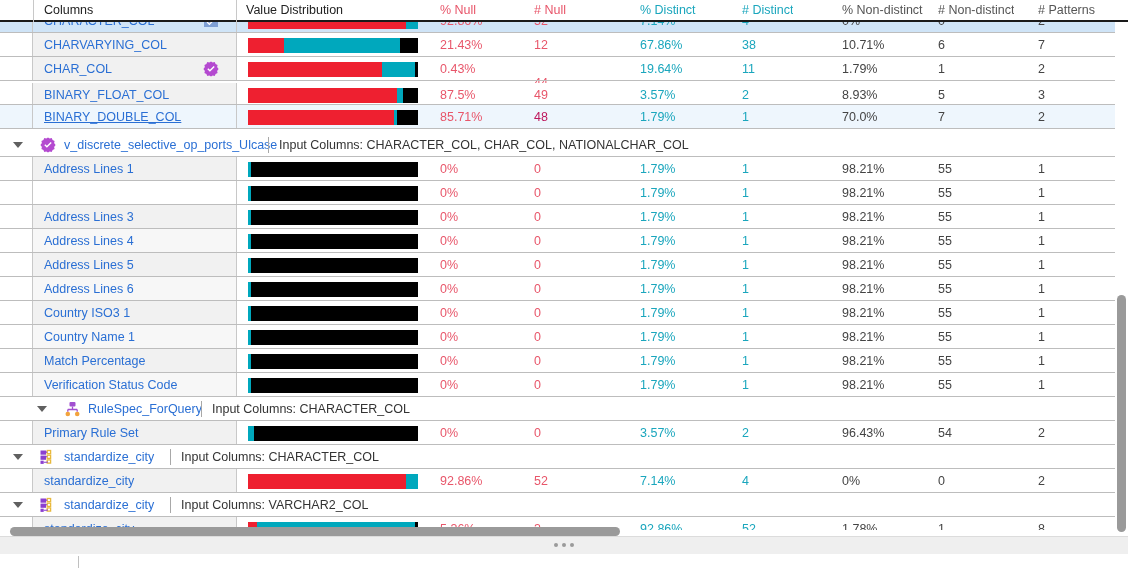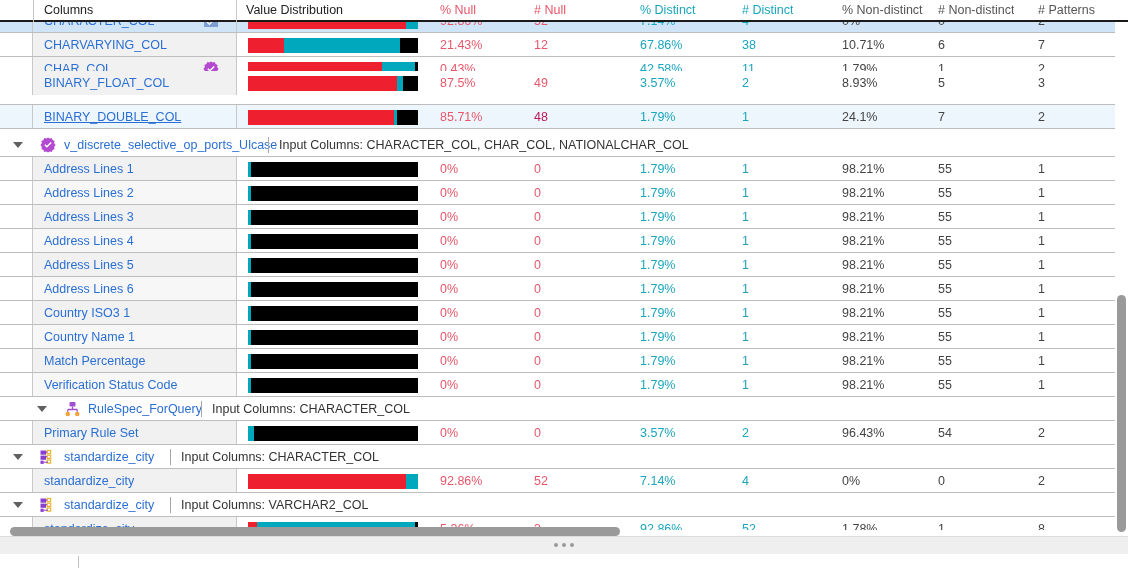--- a/index.html
+++ b/index.html
@@ -180,28 +180,28 @@
             </svg></div>
         </div>
         <div class="col-sep"></div>
         <div class="vd-wrap">
           <div class="vd-seg" style="background: rgb(238, 32, 48); width: 78.57%;"></div>
           <div class="vd-seg" style="background: rgb(0, 168, 189); width: 19.64%;"></div>
           <div class="vd-seg" style="background: rgb(0, 0, 0); width: 1.79%;"></div>
         </div>
         <div class="num" style="left: 440px; color: rgb(232, 86, 106);">0.43%</div>
         <div class="num" style="left: 534px; color: rgb(232, 86, 106); margin-top: 14px;">44</div>
-        <div class="num" style="left: 640px; color: rgb(26, 166, 189);">42.58%</div>
+        <div class="num" style="left: 640px; color: rgb(26, 166, 189);">19.64%</div>
         <div class="num" style="left: 742px; color: rgb(26, 166, 189);">11</div>
         <div class="num" style="left: 842px; color: rgb(68, 68, 68);">1.79%</div>
         <div class="num" style="left: 938px; color: rgb(68, 68, 68);">1</div>
         <div class="num" style="left: 1038px; color: rgb(68, 68, 68);">2</div>
       </div>
       <div class="row-line" style="top: 58px;"></div>
-      <div class="row" style="top: 49px; background: rgb(255, 255, 255);">
+      <div class="row" style="top: 61px; background: rgb(255, 255, 255);">
         <div class="gutter" style="background: rgb(255, 255, 255);"></div>
         <div class="gutter-sep"></div>
         <div class="col-name-cell" style="background: rgb(241, 241, 241);">
           <div class="col-name-txt">BINARY_FLOAT_COL</div>
         </div>
         <div class="col-sep"></div>
         <div class="vd-wrap">
           <div class="vd-seg" style="background: rgb(238, 32, 48); width: 87.5%;"></div>
           <div class="vd-seg" style="background: rgb(0, 168, 189); width: 3.57%;"></div>
           <div class="vd-seg" style="background: rgb(0, 0, 0); width: 8.93%;"></div>
@@ -224,21 +224,21 @@
         <div class="col-sep"></div>
         <div class="vd-wrap">
           <div class="vd-seg" style="background: rgb(238, 32, 48); width: 85.71%;"></div>
           <div class="vd-seg" style="background: rgb(0, 168, 189); width: 1.79%;"></div>
           <div class="vd-seg" style="background: rgb(0, 0, 0); width: 12.5%;"></div>
         </div>
         <div class="num" style="left: 440px; color: rgb(232, 86, 106);">85.71%</div>
         <div class="num" style="left: 534px; color: #be185d;">48</div>
         <div class="num" style="left: 640px; color: rgb(26, 166, 189);">1.79%</div>
         <div class="num" style="left: 742px; color: rgb(26, 166, 189);">1</div>
-        <div class="num" style="left: 842px; color: rgb(68, 68, 68);">24.1%</div>
+        <div class="num" style="left: 842px; color: rgb(68, 68, 68);">70.0%</div>
         <div class="num" style="left: 938px; color: rgb(68, 68, 68);">7</div>
         <div class="num" style="left: 1038px; color: rgb(68, 68, 68);">2</div>
       </div>
       <div class="row-line" style="top: 106px;"></div>
       <div class="grouprow" style="top: 111px;">
         <div class="caret"></div>
         <div class="grp-icon"><svg width="16" height="16" viewBox="0 0 16 16">
             <path fill="#b44ad0" d="M8 0.4l1.7 1.2 2-.5.9 1.9 2 .9-.5 2L15.6 8l-1.5 2.1.5 2-2 .9-.9 1.9-2-.5L8 15.6l-1.7-1.2-2 .5-.9-1.9-2-.9.5-2L0.4 8l1.5-2.1-.5-2 2-.9.9-1.9 2 .5z"></path>
             <path fill="#ffffff" d="M6.9 10.8L4.3 8.2l1-1 1.6 1.6 3.8-3.8 1 1z"></path>
           </svg></div>
@@ -263,23 +263,20 @@
         <div class="num" style="left: 640px; color: rgb(26, 166, 189);">1.79%</div>
         <div class="num" style="left: 742px; color: rgb(26, 166, 189);">1</div>
         <div class="num" style="left: 842px; color: rgb(68, 68, 68);">98.21%</div>
         <div class="num" style="left: 938px; color: rgb(68, 68, 68);">55</div>
         <div class="num" style="left: 1038px; color: rgb(68, 68, 68);">1</div>
       </div>
       <div class="row-line" style="top: 158px;"></div>
       <div class="row" style="top: 159px; background: rgb(255, 255, 255);">
         <div class="gutter" style="background: rgb(255, 255, 255);"></div>
         <div class="gutter-sep"></div>
-        <div class="col-name-cell" style="background: rgb(247, 247, 247);">
-          <div class="col-name-txt">Address Lines 2</div>
-        </div>
         <div class="col-sep"></div>
         <div class="vd-wrap">
           <div class="vd-seg" style="background: rgb(0, 168, 189); width: 1.79%;"></div>
           <div class="vd-seg" style="background: rgb(0, 0, 0); width: 98.21%;"></div>
         </div>
         <div class="num" style="left: 440px; color: rgb(232, 86, 106);">0%</div>
         <div class="num" style="left: 534px; color: rgb(232, 86, 106);">0</div>
         <div class="num" style="left: 640px; color: rgb(26, 166, 189);">1.79%</div>
         <div class="num" style="left: 742px; color: rgb(26, 166, 189);">1</div>
         <div class="num" style="left: 842px; color: rgb(68, 68, 68);">98.21%</div>

